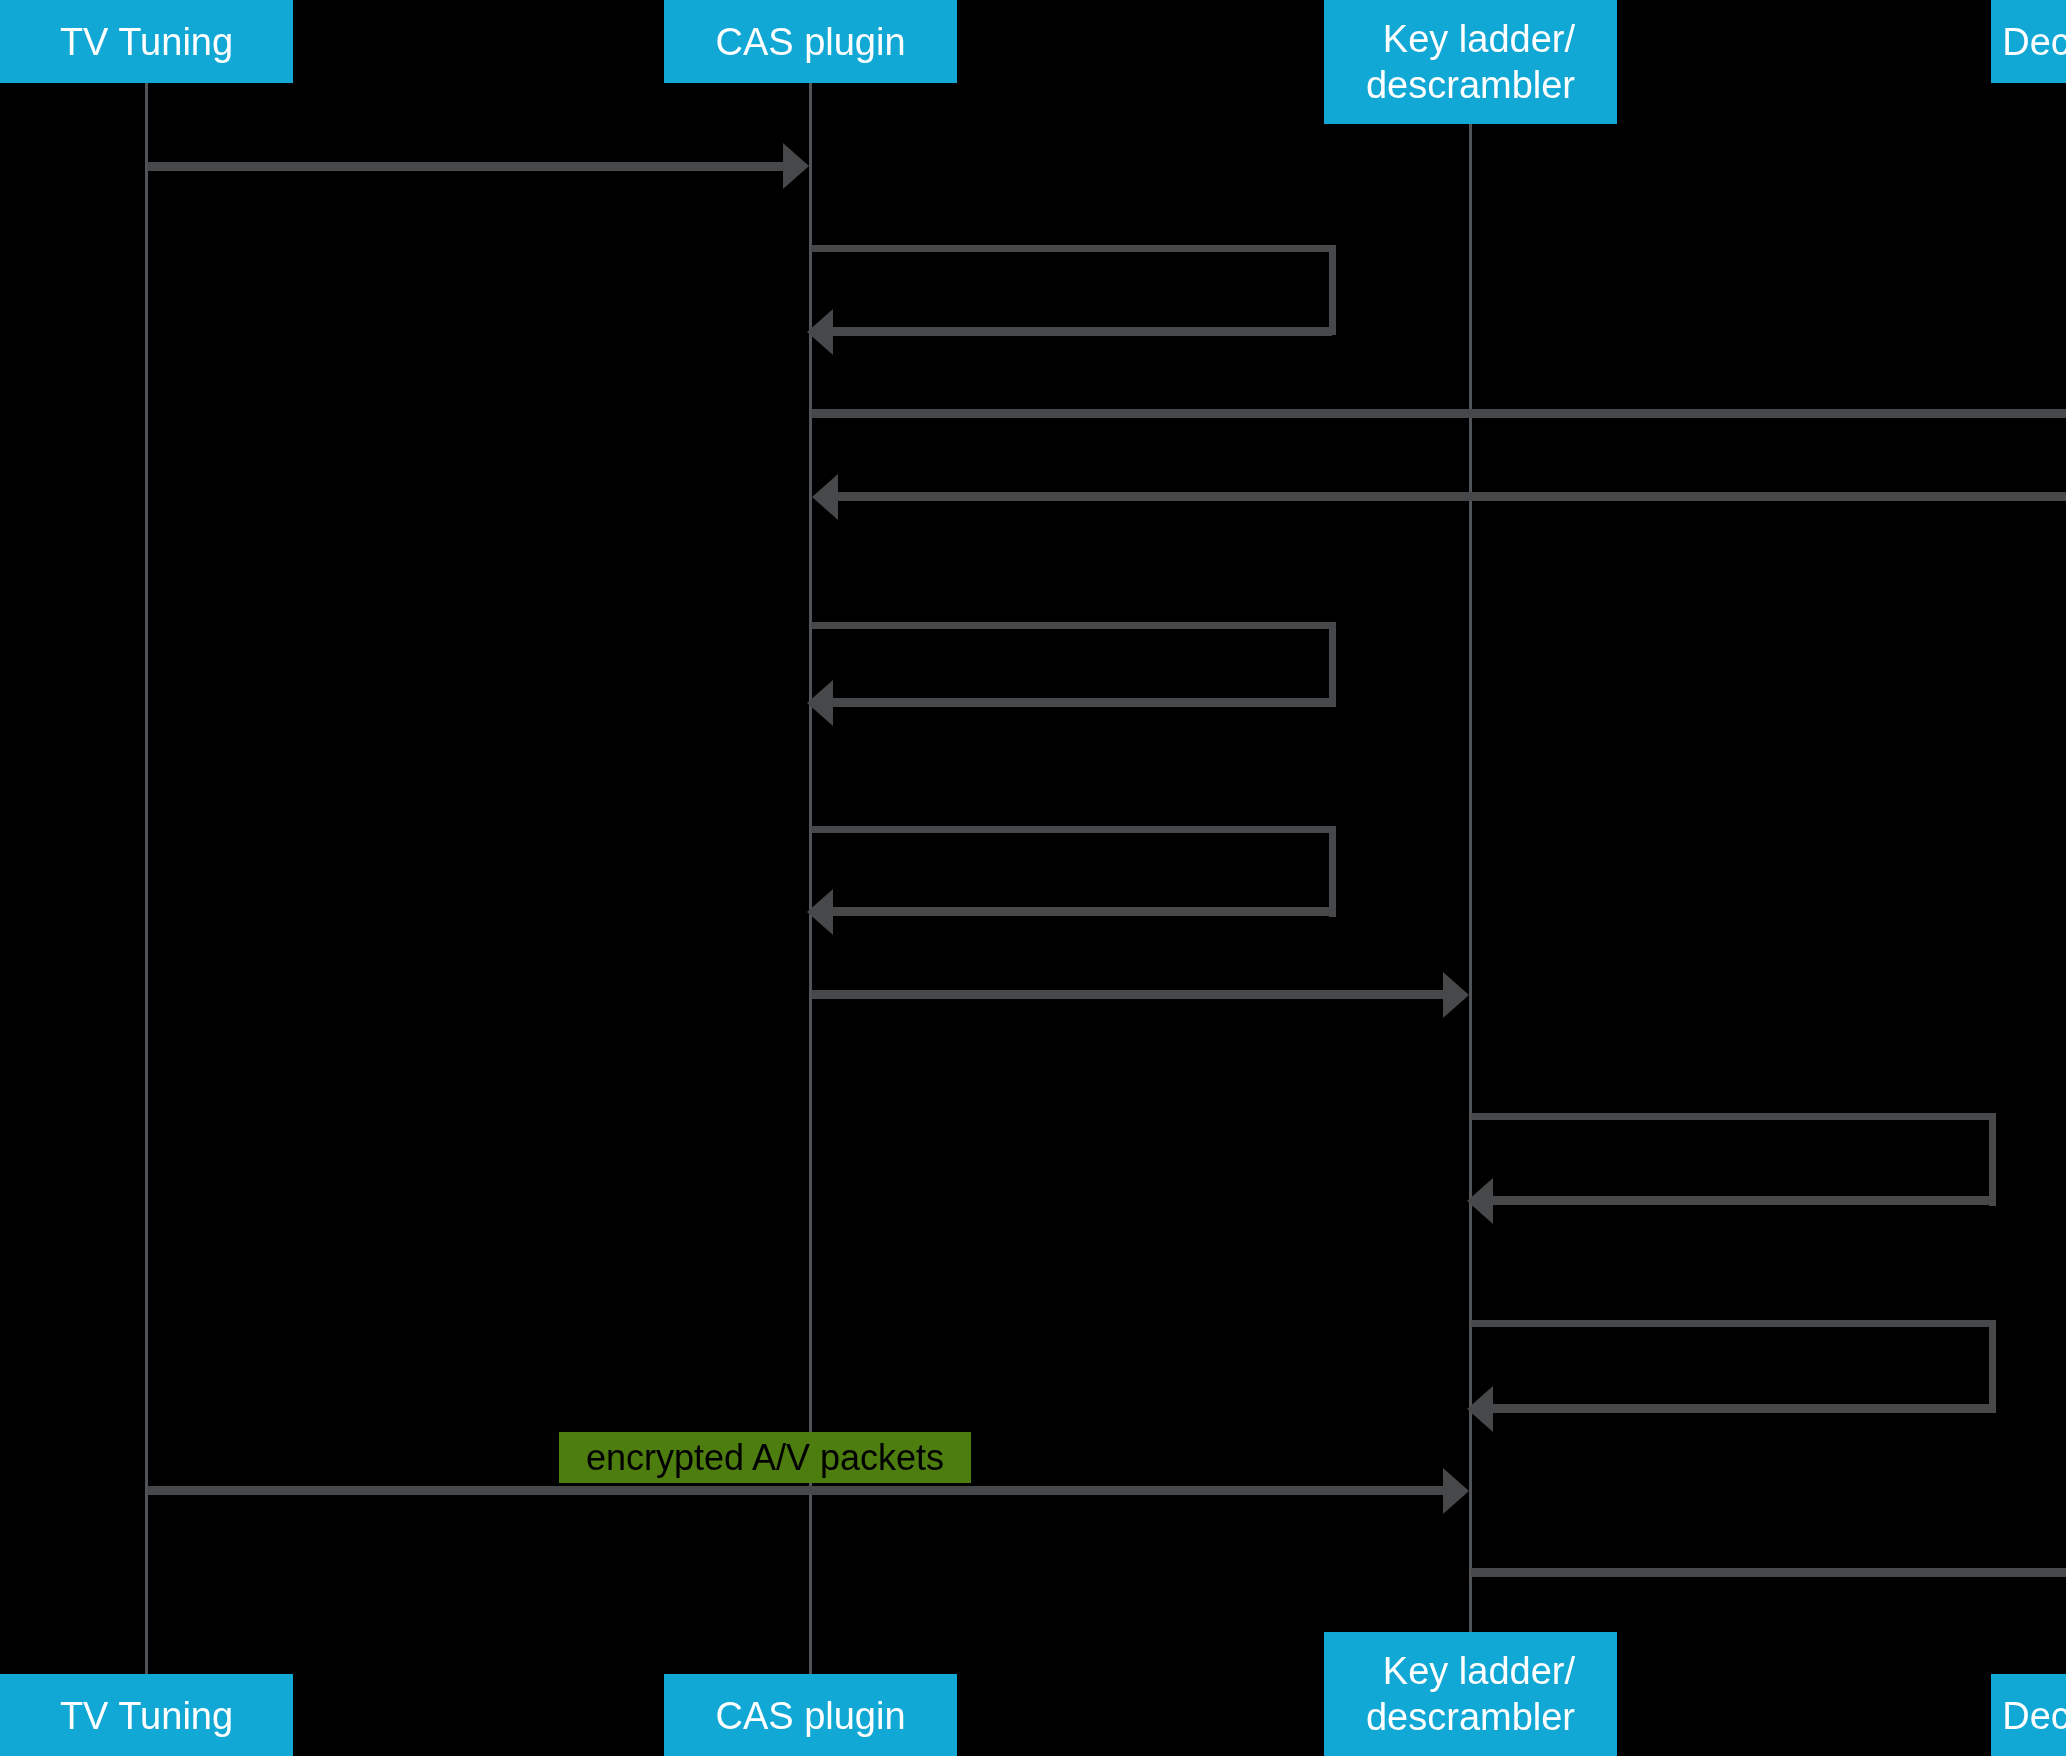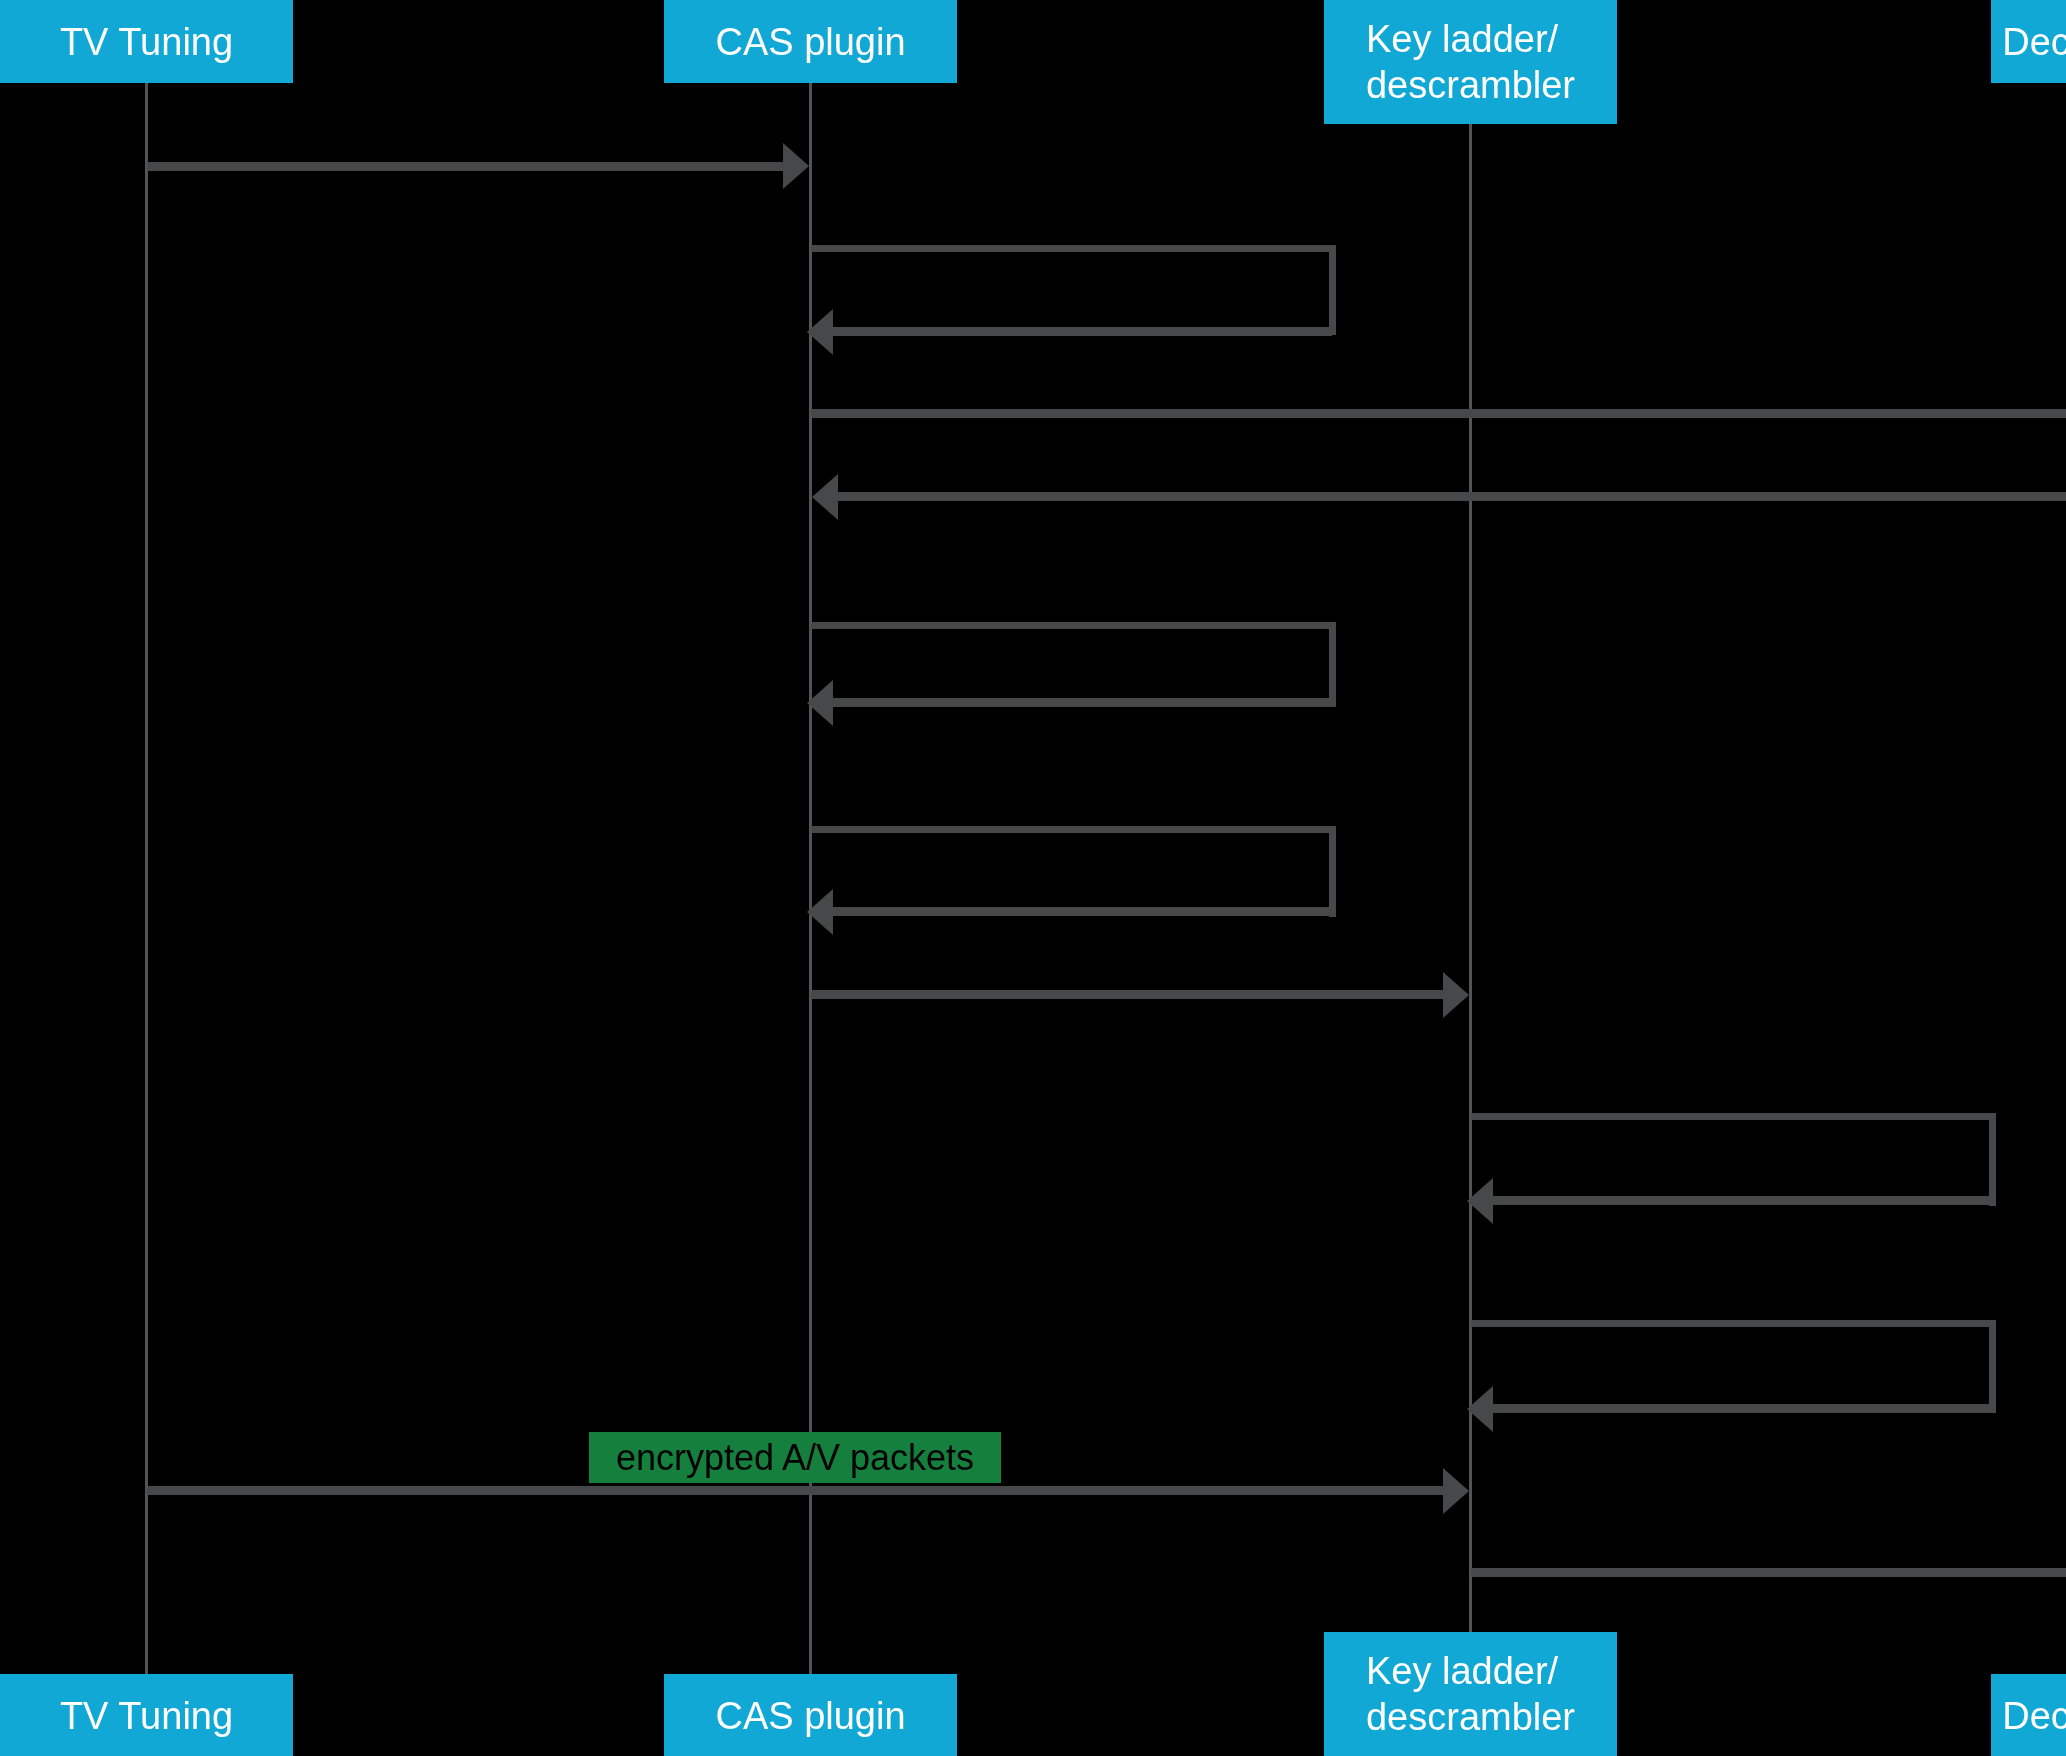--- a/index.html
+++ b/index.html
@@ -13,21 +13,21 @@
     height: 1756px;
     background: #000000;
     overflow: hidden;
     font-family: "Liberation Sans", sans-serif;
   }
   .actor-box {
     position: absolute;
     display: flex;
     align-items: center;
     justify-content: center;
-    text-align: left;
+    text-align: right;
     color: #ffffff;
     font-size: 38px;
     line-height: 46px;
     font-weight: 400;
   }
   .lifeline {
     position: absolute;
     width: 3.3px;
   }
   .seg { position: absolute; }
@@ -105,17 +105,17 @@
       <div class="seg" style="left: 1471px; top: 1113px; width: 521px; height: 6.6px; background: rgb(70, 72, 73);"></div>
       <div class="seg" style="left: 1989px; top: 1113px; width: 6.6px; height: 93px; background: rgb(70, 72, 73);"></div>
       <div class="seg" style="left: 1493px; top: 1196px; width: 499px; height: 9px; background: rgb(70, 72, 73);"></div>
       <div class="arrowhead" style="top: 1178px; left: 1467px; border-right: 26.4px solid rgb(70, 72, 73);"></div>
       <div class="seg" style="left: 1471px; top: 1320px; width: 521px; height: 6.6px; background: rgb(70, 72, 73);"></div>
       <div class="seg" style="left: 1989px; top: 1320px; width: 6.6px; height: 93px; background: rgb(70, 72, 73);"></div>
       <div class="seg" style="left: 1493px; top: 1404px; width: 499px; height: 9px; background: rgb(70, 72, 73);"></div>
       <div class="arrowhead" style="top: 1386px; left: 1467px; border-right: 26.4px solid rgb(70, 72, 73);"></div>
       <div class="seg" style="left: 147px; top: 1486px; width: 1300px; height: 9px; background: rgb(70, 72, 73);"></div>
       <div class="arrowhead" style="top: 1468px; left: 1443px; border-left: 26.4px solid rgb(70, 72, 73);"></div>
-      <div class="msg-label" style="left: 589px; top: 1432px; width: 412px; height: 51px; line-height: 51px; background: #15803d; color: rgb(0, 0, 0);">encrypted A/V packets</div>
+      <div class="msg-label" style="left: 559px; top: 1432px; width: 412px; height: 51px; line-height: 51px; background: #4d7c0f; color: rgb(0, 0, 0);">encrypted A/V packets</div>
       <div class="seg" style="left: 1471px; top: 1568px; width: 642px; height: 9px; background: rgb(70, 72, 73);"></div>
     </div>
 </div>
 
 
 </body></html>

